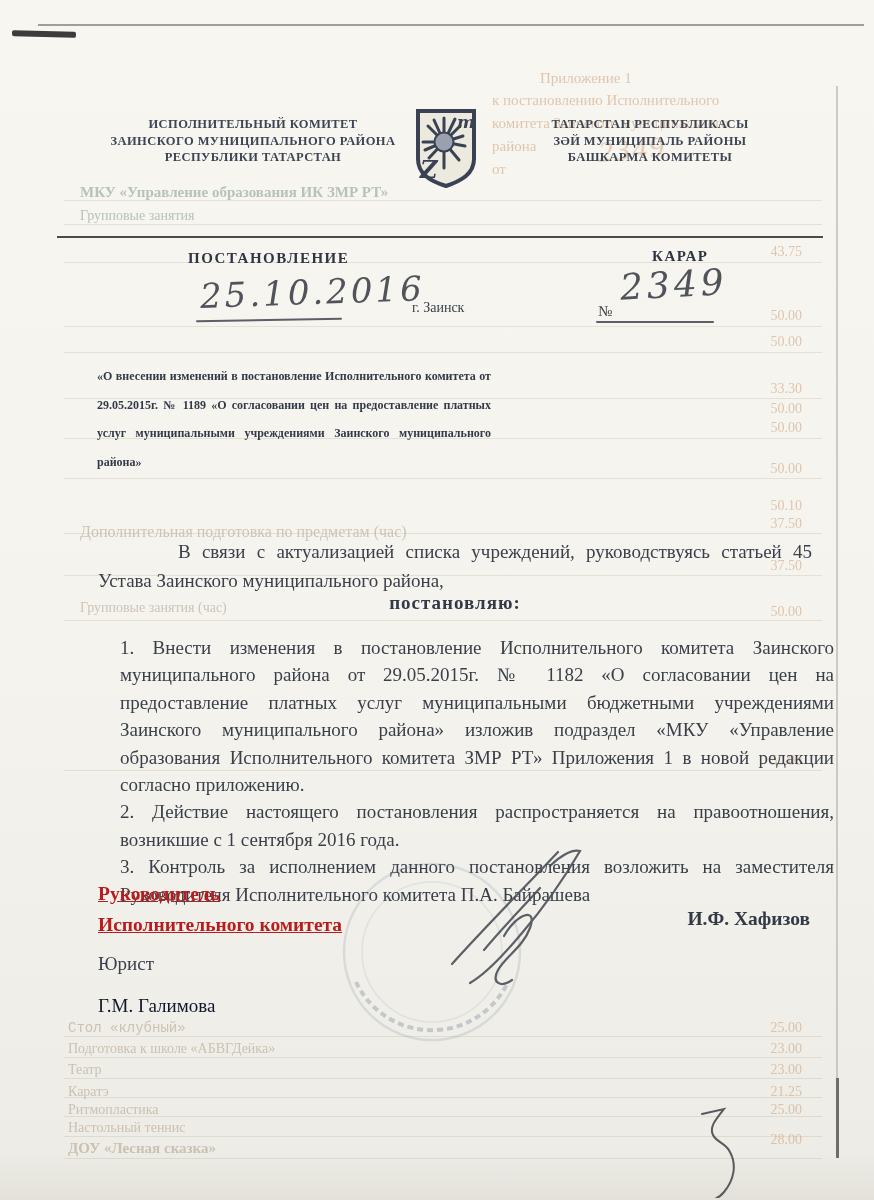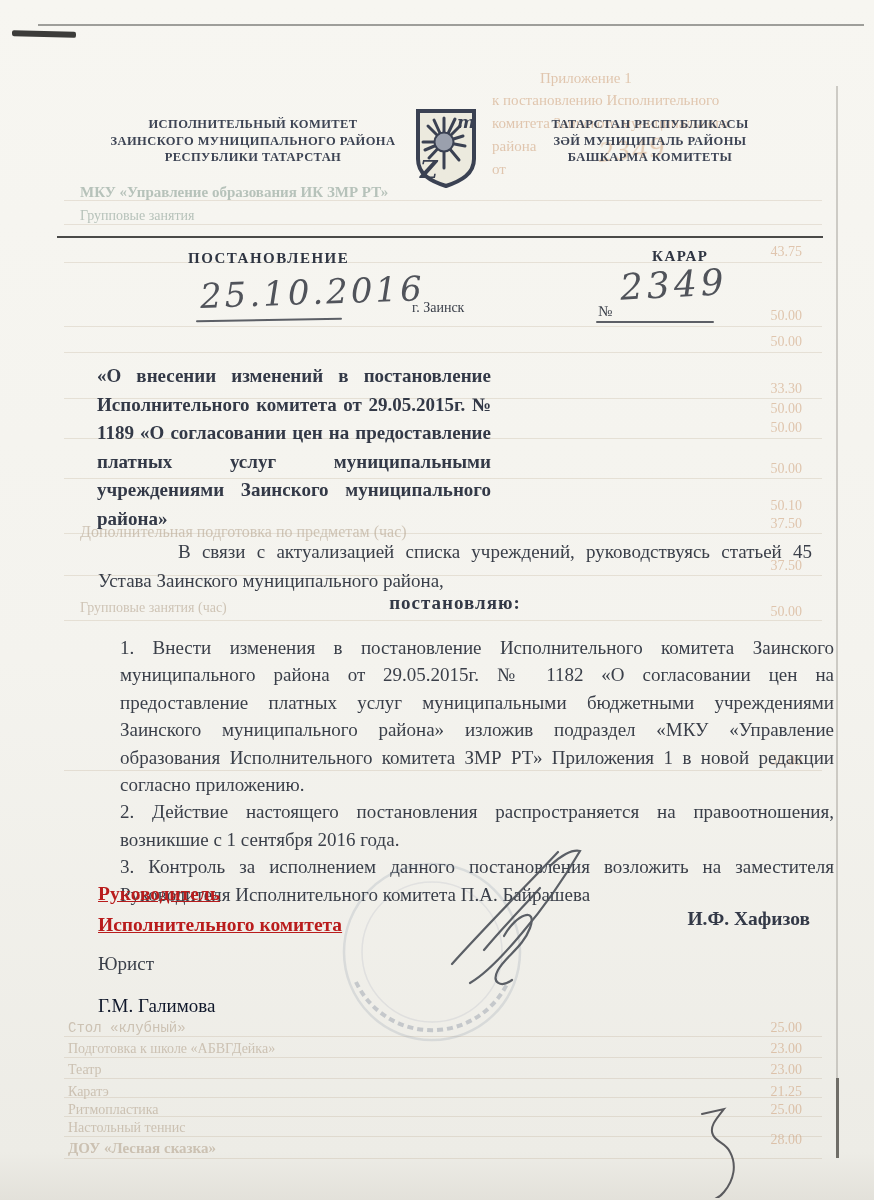--- a/index.html
+++ b/index.html
@@ -28,21 +28,21 @@
   .org-left{left:108px;top:116px;width:290px;}
   .org-right{left:502px;top:116px;width:296px;}
   .emblem{left:413px;top:106px;}
   .hr-line{left:57px;top:236px;width:766px;height:2px;background:#4a4a48;}
   .doc-type{font-weight:bold;font-size:15px;letter-spacing:1.5px;color:#2f3542;}
   .hand{font-family:"DejaVu Serif",serif;font-style:italic;color:#50535a;}
   .u-line{height:2px;background:#5c5f66;border-radius:1px;}
   
   .title{
     left:97px;top:362px;width:394px;
-    font-size:19px;line-height:28.5px;font-weight:bold;color:#333947;
+    font-size:12px;line-height:28.5px;font-weight:bold;color:#333947;
     text-align:justify;
   }
   .preamble{left:98px;top:537px;width:714px;font-size:19px;line-height:29px;text-indent:80px;color:#3a3f49;text-align:justify;}
   .resolve{left:98px;top:592px;width:714px;text-align:center;font-weight:bold;font-size:19px;letter-spacing:1px;color:#333947;}
   .items{left:96px;top:634px;width:714px;font-size:19px;line-height:27.4px;color:#3a3f49;text-align:justify;margin-left:24px;}
   .items p{margin:0;}
   .sig-post{left:98px;top:878px;font-size:19.5px;font-weight:bold;line-height:31px;color:#b91c1c;text-decoration:underline;}
   .sig-name{left:500px;top:908px;width:310px;text-align:right;font-size:19.5px;font-weight:bold;color:#333947;}
   .jurist{left:98px;top:953px;font-size:19px;color:#3a3f49;}
   .jurist-name{left:98px;top:995px;font-size:19px;color:#0f172a;}

